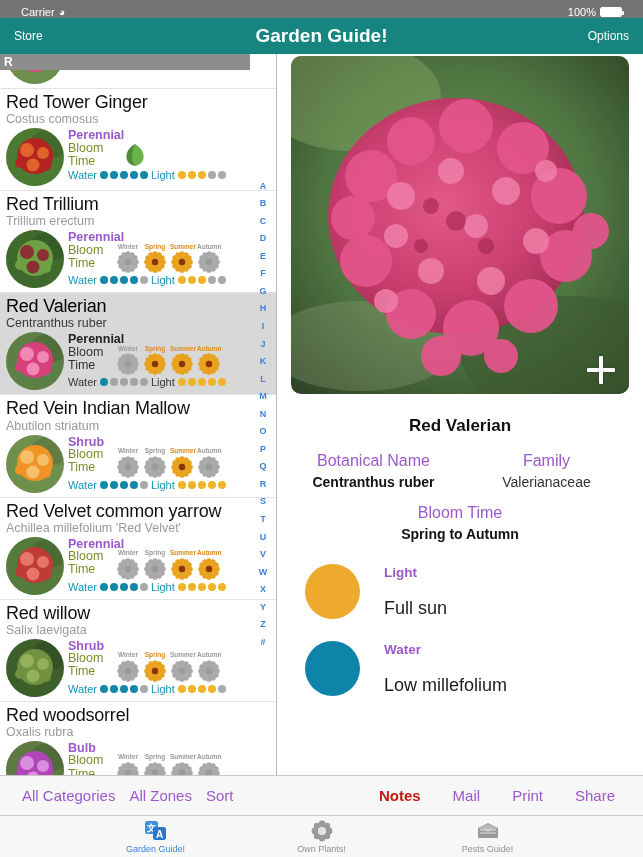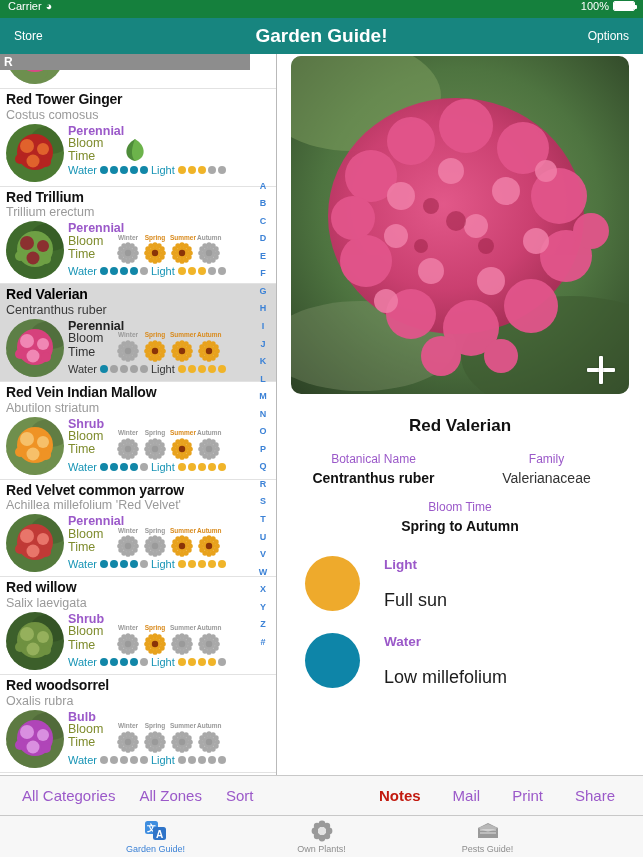--- a/index.html
+++ b/index.html
@@ -6,22 +6,22 @@
   html, body {
     width: 643px; height: 857px;
     font-family: "Liberation Sans", sans-serif;
     background: #ffffff;
     overflow: hidden;
   }
   #app { position: relative; width: 643px; height: 857px; }
 
   
   .statusbar {
-    height: 18px; background: #15803d; color: #ffffff;
-    display: flex; align-items: flex-start; padding: 0 8px;
+    height: 18px; background: #737373; color: #ffffff;
+    display: flex; align-items: flex-end; padding: 0 21px;
     font-size: 11px; position: relative;
   }
   .sb-left { display: flex; align-items: center; gap: 4px; }
   .sb-center { position: absolute; left: 0; right: 0; text-align: center; font-size: 11px; font-weight: bold; }
   .sb-right { margin-left: auto; display: flex; align-items: center; gap: 4px; position: relative; z-index: 2; }
   .wifi-ico { font-size: 11px; line-height: 1; }
   .batt { width: 22px; height: 10px; border: 1px solid #fff; border-radius: 2px; position: relative; }
   .batt::after { content: ""; position: absolute; right: -3px; top: 3px; width: 2px; height: 4px; background: #fff; border-radius: 0 1px 1px 0; }
   .batt i { display: block; height: 100%; background: #fff; border-radius: 1px; }
 
@@ -44,21 +44,21 @@
   .master { width: 277px; position: relative; background: #fff; border-right: 1px solid #b9b9b9; overflow: hidden; }
   .section-header {
     position: absolute; top: 0; left: 0; width: 250px; height: 16px;
     background: #8d8d8d; color: #ffffff; font-size: 12px; font-weight: bold;
     padding: 0 4px; display: flex; align-items: center; z-index: 5;
   }
   .list { position: absolute; top: 0; left: 0; right: 0; }
 
   .row { position: relative; padding: 3px 6px 4px 6px; border-bottom: 1px solid #e2e2e2; background: #fff; }
   .row.selected { background: #d8d8d8; }
-  .row .cname { font-size: 14px; font-weight: bold; color: #111; letter-spacing: -0.2px; line-height: 1.12; }
+  .row .cname { font-size: 18px; font-weight: normal; color: #111; letter-spacing: -0.2px; line-height: 1.12; }
   .row.selected .cname { color: #000; }
   .row .sname { font-size: 12.5px; color: #9a9a9a; line-height: 1.2; margin-top: 0px; }
   .row.selected .sname { color: #3a3a3a; }
 
   .rbody { display: flex; align-items: flex-start; margin-top: 1px; }
   .thumb { width: 58px; height: 58px; border-radius: 50%; flex: 0 0 58px; overflow: hidden; position: relative; }
   .thumb svg { display: block; width: 100%; height: 100%; }
 
   .rmeta { flex: 1; padding-left: 4px; position: relative; }
   .ptype { font-size: 12.5px; font-weight: bold; color: #9b59c9; line-height: 1.15; }
@@ -102,40 +102,40 @@
   .plus-btn::before, .plus-btn::after {
     content: ""; position: absolute; background: #fff; border-radius: 1px;
     box-shadow: 0 0 2px rgba(0,0,0,.35);
   }
   .plus-btn::before { left: 0; top: 12px; width: 28px; height: 4px; }
   .plus-btn::after { top: 0; left: 12px; width: 4px; height: 28px; }
 
   .d-title { text-align: center; font-size: 17px; font-weight: bold; color: #111; margin-top: 22px; }
   .d-pair-row { display: flex; margin-top: 16px; }
   .d-pair { flex: 1; text-align: center; }
-  .d-key { font-size: 12px; color: #9b59c9; }
+  .d-key { font-size: 16px; color: #9b59c9; }
   .d-val { font-size: 14px; color: #333; margin-top: 4px; }
   .d-val.bold { font-weight: bold; color: #111; }
   .d-block { text-align: center; margin-top: 14px; }
 
   .d-icon-row { display: flex; align-items: center; margin-top: 22px; padding-left: 18px; }
   .big-circle { width: 55px; height: 55px; border-radius: 50%; flex: 0 0 55px; }
   .circle-sun { background: #eeaa2c; }
   .circle-water { background: #0e85a8; }
   .d-icon-text { padding-left: 24px; }
   .d-icon-key { font-size: 13.5px; color: #9b59c9; font-weight: bold; }
   .d-icon-val { font-size: 18px; color: #1c1c1c; margin-top: 18px; }
 
   
   .toolbar {
     position: absolute; left: 0; right: 0; bottom: 42px; height: 40px;
     background: #f7f7f7; border-top: 1px solid #c8c8c8;
     display: flex; align-items: center;
   }
-  .tb-left { display: flex; align-items: center; gap: 24px; padding-left: 22px; }
+  .tb-left { display: flex; align-items: center; gap: 14px; padding-left: 22px; }
   .tb-right { display: flex; align-items: center; gap: 32px; margin-left: auto; padding-right: 28px; }
   .tb-item { font-size: 15px; color: #9b59c9; cursor: pointer; }
   .tb-item.accent { color: #c21a0f; font-weight: bold; }
 
   
   .tabbar {
     position: absolute; left: 0; right: 0; bottom: 0; height: 42px;
     background: #f7f7f7; border-top: 1px solid #c8c8c8;
     display: flex; align-items: center; justify-content: center; gap: 70px;
   }

